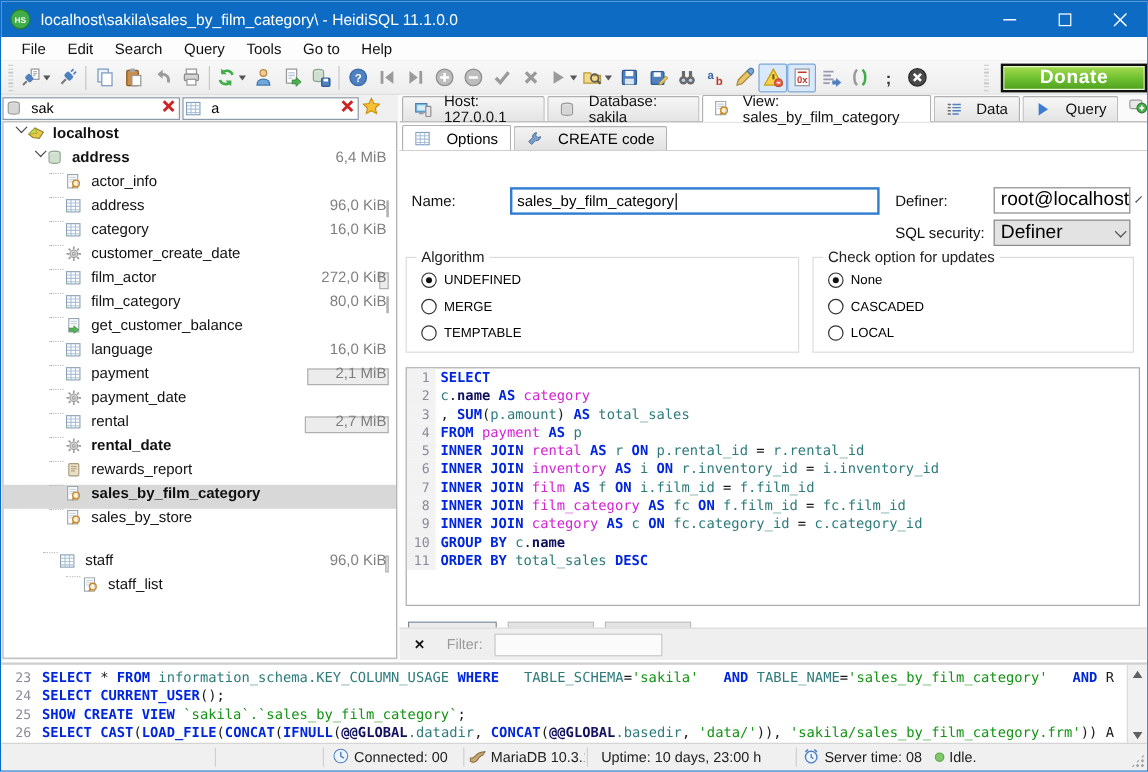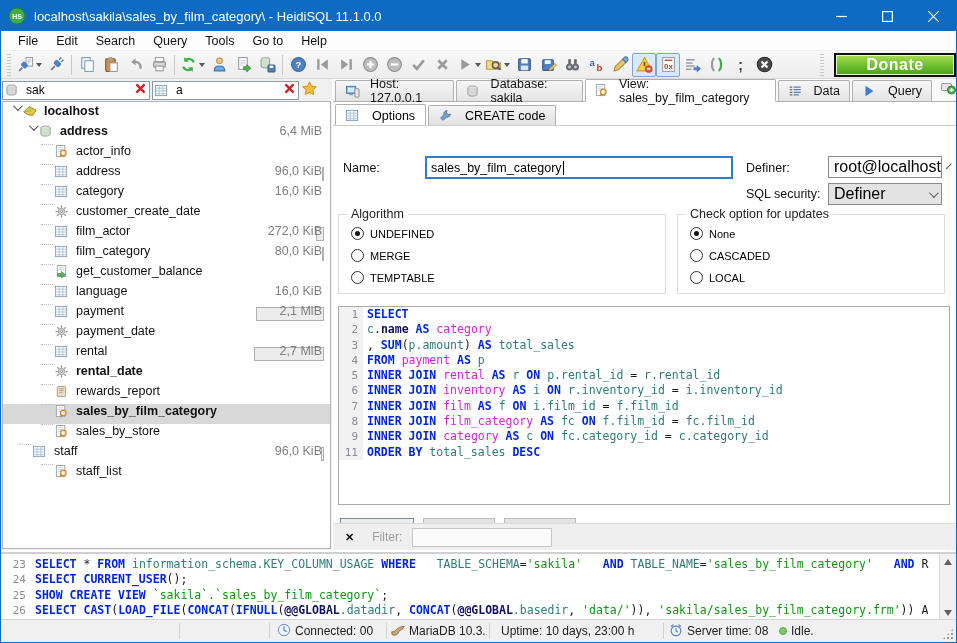--- a/index.html
+++ b/index.html
@@ -606,33 +606,33 @@
           <span class="ticon">
             <svg viewBox="0 0 14 14" width="13" height="13">
               <rect x="1.5" y="0.5" width="9" height="12" fill="#fff" stroke="#9aa4ae"></rect>
               <path d="M3 3h6M3 5h6M3 7h4" stroke="#c5d2de"></path>
               <circle cx="9" cy="8.5" r="3" fill="#f8edd2" fill-opacity="0.7" stroke="#c98a2c" stroke-width="1.3"></circle>
               <line x1="5.5" y1="12.5" x2="7.2" y2="10.6" stroke="#c98a2c" stroke-width="1.7"></line>
             </svg>
           </span>
           <span class="tlabel">sales_by_store</span>
         </div>
-        <div class="trow" style="padding-left: 16px;">
+        <div class="trow" style="padding-left: 33px; margin-top: 16px;">
           <span class="dots"></span>
           <span class="ticon">
             <svg viewBox="0 0 14 14" width="13" height="13">
               <rect x="0.5" y="1.5" width="12" height="11" fill="#fff" stroke="#8aa0b4"></rect>
               <path d="M0.5 4.5h12M0.5 7.5h12M0.5 10.5h12M4.5 1.5v11M8.5 1.5v11" stroke="#a9c2d8" fill="none"></path>
             </svg>
           </span>
           <span class="tlabel">staff</span>
           <span class="tbar" style="width:3px"></span>
           <span class="tsize">96,0 KiB</span>
         </div>
-        <div class="trow" style="padding-left: 38px;">
+        <div class="trow" style="padding-left: 52px;">
           <span class="dots"></span>
           <span class="ticon">
             <svg viewBox="0 0 14 14" width="13" height="13">
               <rect x="1.5" y="0.5" width="9" height="12" fill="#fff" stroke="#9aa4ae"></rect>
               <path d="M3 3h6M3 5h6M3 7h4" stroke="#c5d2de"></path>
               <circle cx="9" cy="8.5" r="3" fill="#f8edd2" fill-opacity="0.7" stroke="#c98a2c" stroke-width="1.3"></circle>
               <line x1="5.5" y1="12.5" x2="7.2" y2="10.6" stroke="#c98a2c" stroke-width="1.7"></line>
             </svg>
           </span>
           <span class="tlabel">staff_list</span>
@@ -769,20 +769,21 @@
       <div class="editorbox" id="sql-editor">
           <div class="cline"><span class="ln">1</span><span class="codebody"><span class="c-k">SELECT</span></span></div>
           <div class="cline"><span class="ln">2</span><span class="codebody"><span class="c-i">c</span><span class="c-p">.</span><span class="c-b">name</span><span class="c-p"> </span><span class="c-k">AS</span><span class="c-p"> </span><span class="c-t">category</span></span></div>
           <div class="cline"><span class="ln">3</span><span class="codebody"><span class="c-p">, </span><span class="c-k">SUM</span><span class="c-p">(</span><span class="c-i">p.amount</span><span class="c-p">) </span><span class="c-k">AS</span><span class="c-p"> </span><span class="c-i">total_sales</span></span></div>
           <div class="cline"><span class="ln">4</span><span class="codebody"><span class="c-k">FROM</span><span class="c-p"> </span><span class="c-t">payment</span><span class="c-p"> </span><span class="c-k">AS</span><span class="c-p"> </span><span class="c-i">p</span></span></div>
           <div class="cline"><span class="ln">5</span><span class="codebody"><span class="c-k">INNER JOIN</span><span class="c-p"> </span><span class="c-t">rental</span><span class="c-p"> </span><span class="c-k">AS</span><span class="c-p"> </span><span class="c-i">r</span><span class="c-p"> </span><span class="c-k">ON</span><span class="c-p"> </span><span class="c-i">p.rental_id</span><span class="c-p"> = </span><span class="c-i">r.rental_id</span></span></div>
           <div class="cline"><span class="ln">6</span><span class="codebody"><span class="c-k">INNER JOIN</span><span class="c-p"> </span><span class="c-t">inventory</span><span class="c-p"> </span><span class="c-k">AS</span><span class="c-p"> </span><span class="c-i">i</span><span class="c-p"> </span><span class="c-k">ON</span><span class="c-p"> </span><span class="c-i">r.inventory_id</span><span class="c-p"> = </span><span class="c-i">i.inventory_id</span></span></div>
           <div class="cline"><span class="ln">7</span><span class="codebody"><span class="c-k">INNER JOIN</span><span class="c-p"> </span><span class="c-t">film</span><span class="c-p"> </span><span class="c-k">AS</span><span class="c-p"> </span><span class="c-i">f</span><span class="c-p"> </span><span class="c-k">ON</span><span class="c-p"> </span><span class="c-i">i.film_id</span><span class="c-p"> = </span><span class="c-i">f.film_id</span></span></div>
           <div class="cline"><span class="ln">8</span><span class="codebody"><span class="c-k">INNER JOIN</span><span class="c-p"> </span><span class="c-t">film_category</span><span class="c-p"> </span><span class="c-k">AS</span><span class="c-p"> </span><span class="c-i">fc</span><span class="c-p"> </span><span class="c-k">ON</span><span class="c-p"> </span><span class="c-i">f.film_id</span><span class="c-p"> = </span><span class="c-i">fc.film_id</span></span></div>
           <div class="cline"><span class="ln">9</span><span class="codebody"><span class="c-k">INNER JOIN</span><span class="c-p"> </span><span class="c-t">category</span><span class="c-p"> </span><span class="c-k">AS</span><span class="c-p"> </span><span class="c-i">c</span><span class="c-p"> </span><span class="c-k">ON</span><span class="c-p"> </span><span class="c-i">fc.category_id</span><span class="c-p"> = </span><span class="c-i">c.category_id</span></span></div>
+          <div class="cline"><span class="ln">10</span><span class="codebody"><span class="c-k">GROUP BY</span><span class="c-p"> </span><span class="c-i">c</span><span class="c-p">.</span><span class="c-b">name</span></span></div>
           <div class="cline"><span class="ln">11</span><span class="codebody"><span class="c-k">ORDER BY</span><span class="c-p"> </span><span class="c-i">total_sales</span><span class="c-p"> </span><span class="c-k">DESC</span></span></div>
         </div>
 
       <div class="btnrow">
         <div class="pbtn enabled">Help</div>
         <div class="pbtn disabled">Discard</div>
         <div class="pbtn disabled">Save</div>
       </div>
 
       <div class="filterbar">

